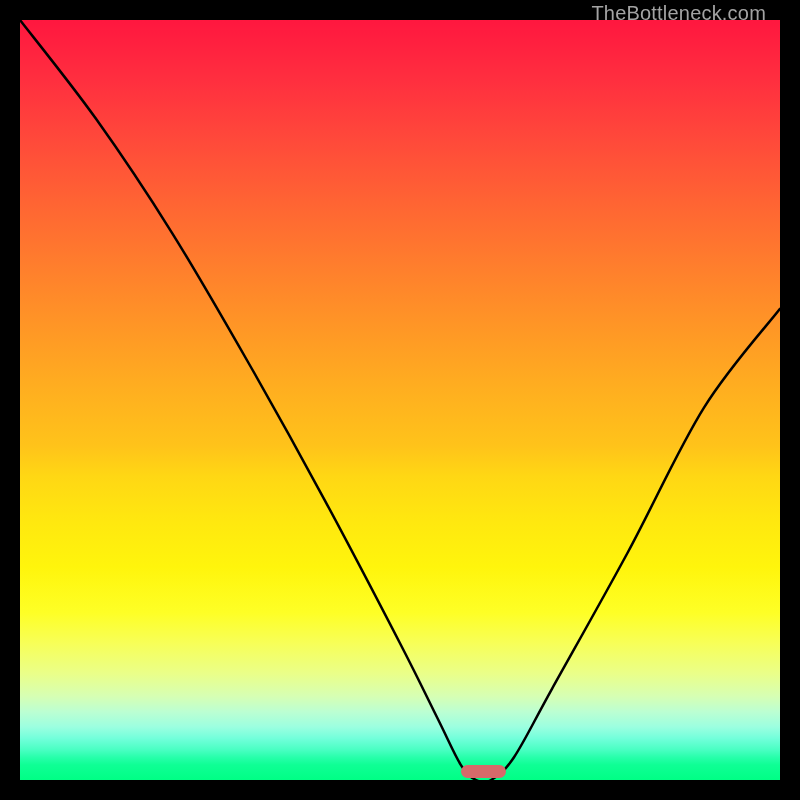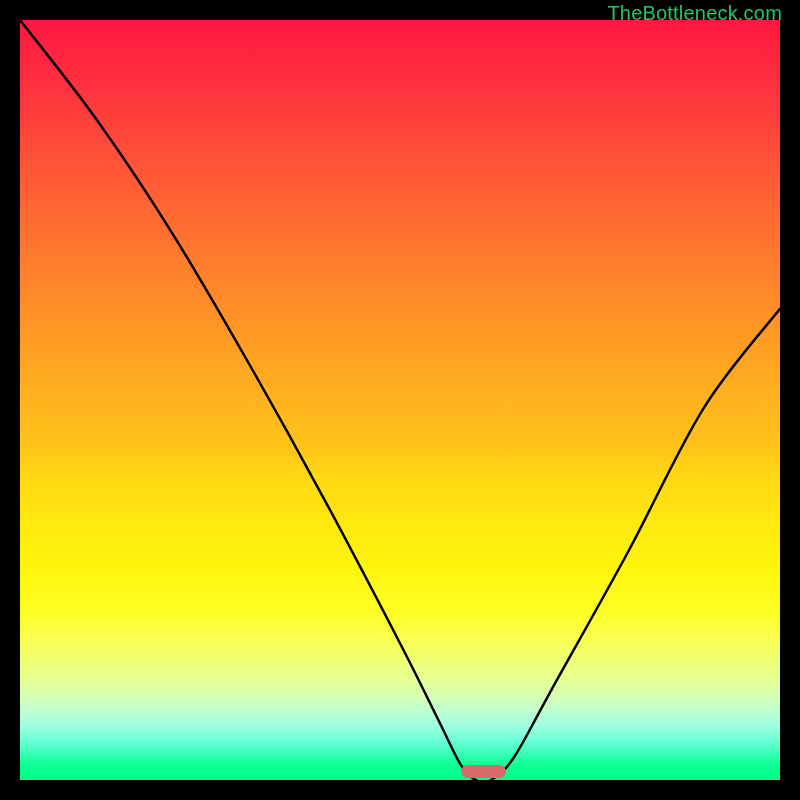--- a/index.html
+++ b/index.html
@@ -67,22 +67,22 @@
   .fit-pill {
     position: absolute;
     width: 48px;
     height: 13px;
     border-radius: 7px;
     background: #d76a6a; 
   }
   .watermark {
     position: absolute;
     top: 2px;
-    right: 18px;
-    color: #22c55e;
+    right: 34px;
+    color: #a3a3a3;
     font-size: 20px;
     letter-spacing: 0.2px;
     font-weight: 400;
     user-select: none;
   }
 </style>
 </head>
 <body>
 
 <div class="frame">

